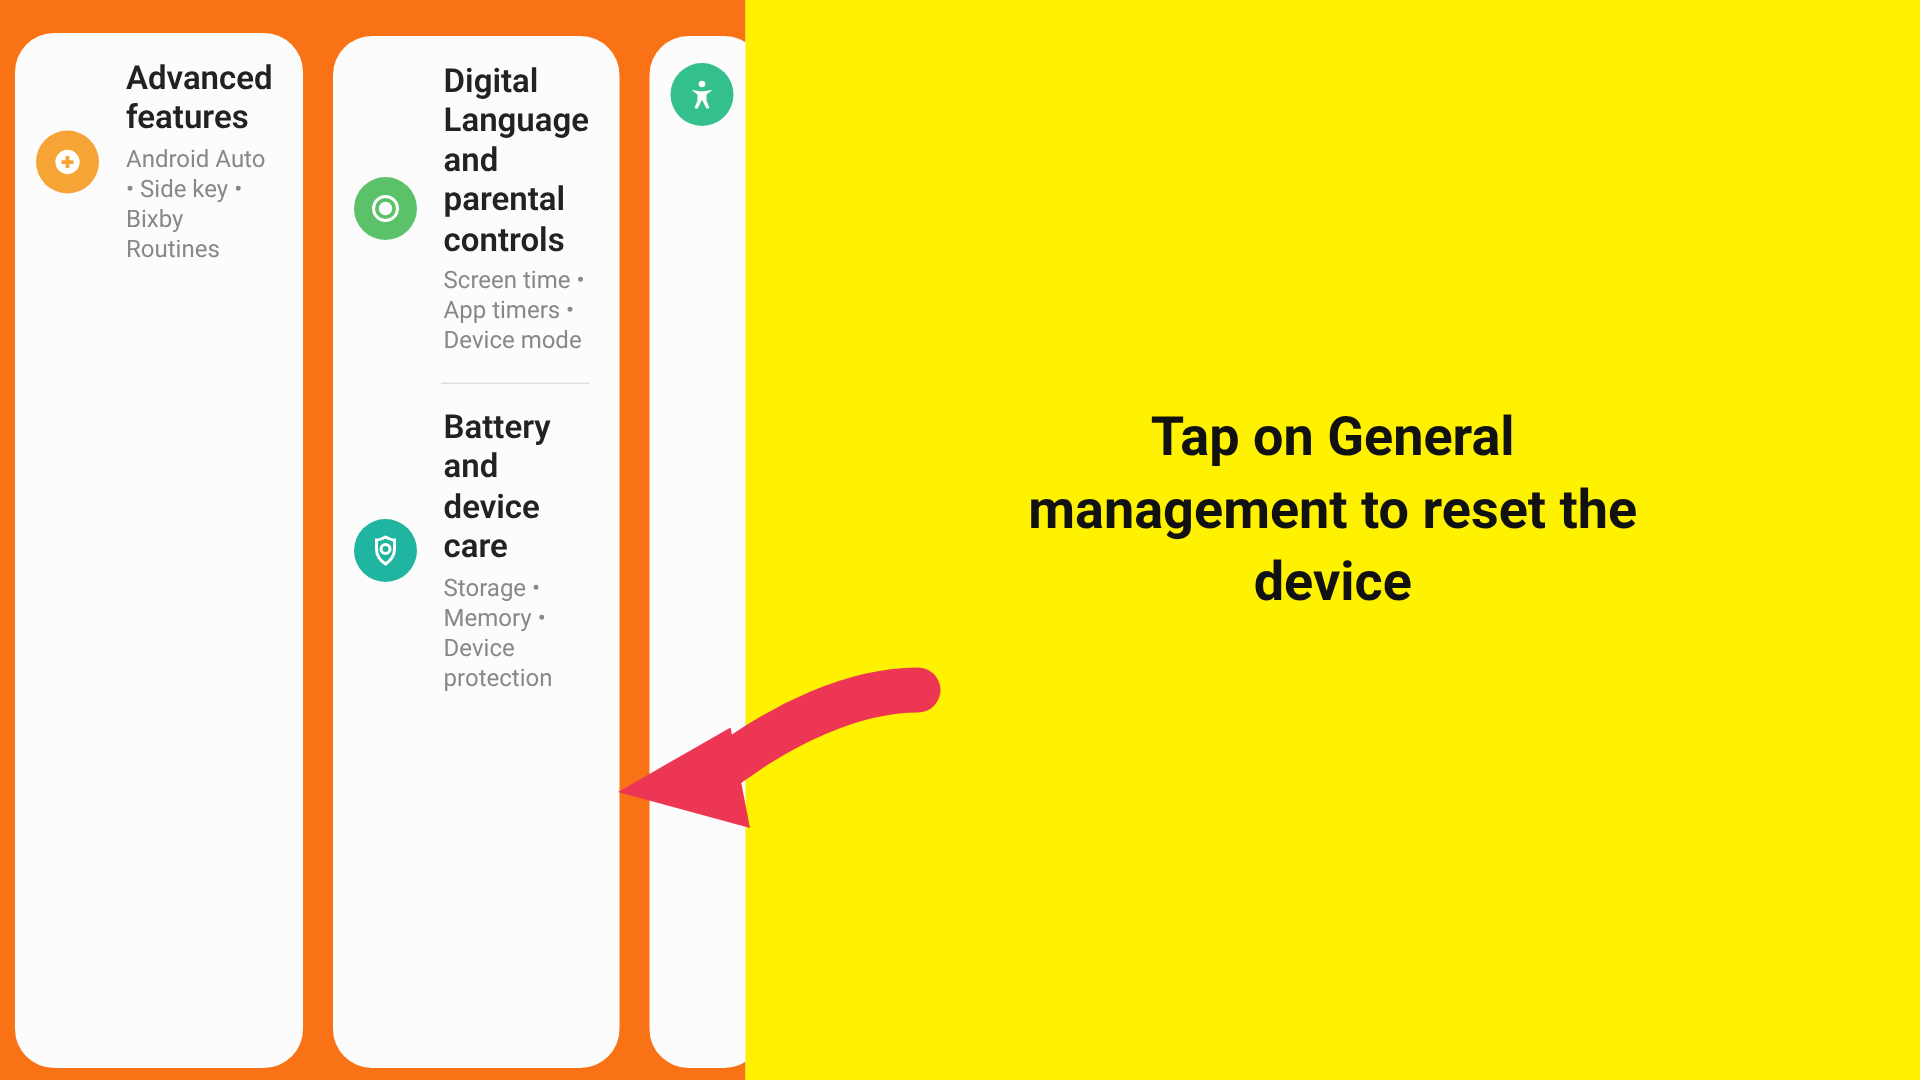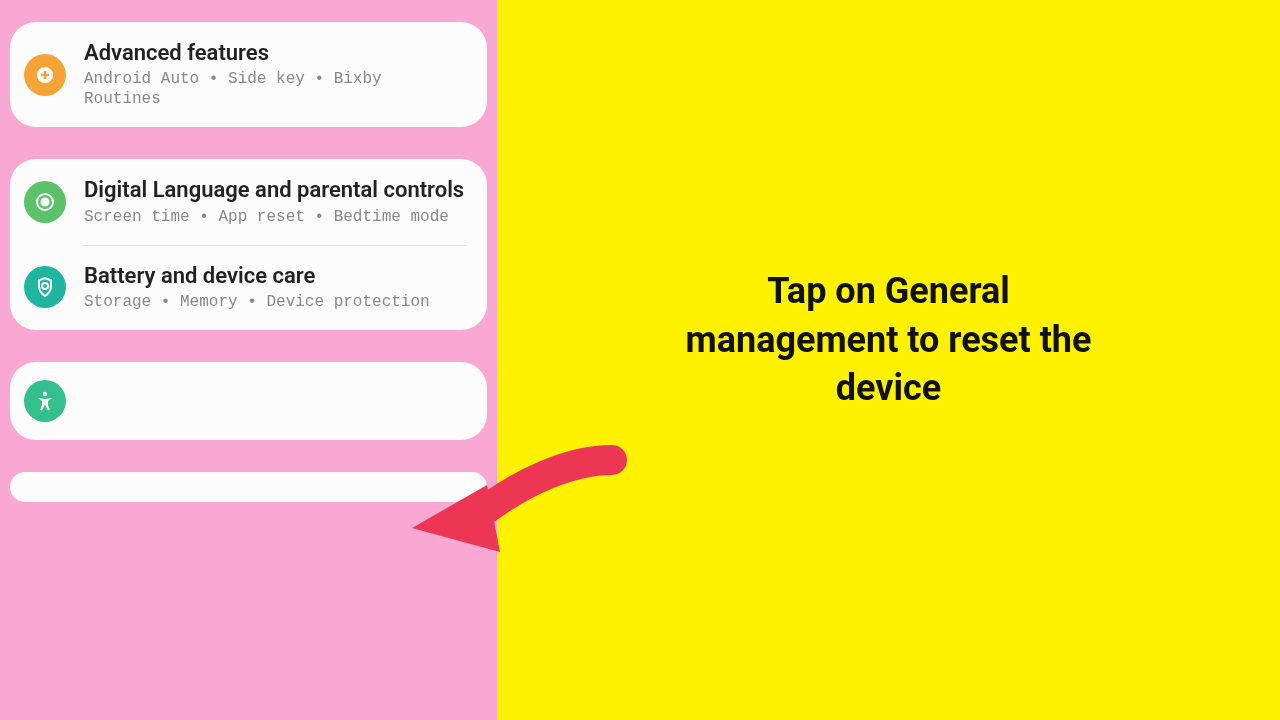--- a/index.html
+++ b/index.html
@@ -7,23 +7,23 @@
     width: 1280px;
     height: 720px;
     font-family: -apple-system, BlinkMacSystemFont, "Segoe UI", Roboto, sans-serif;
     display: flex;
     background: #f0f0f0;
     overflow: hidden;
   }
   .left-panel {
     width: 497px;
     height: 100%;
-    background: #f9a8d4;
+    background: #f97316;
     display: flex;
-    flex-direction: column;
+    flex-direction: row;
   }
   .right-panel {
     flex: 1;
     background: #fff200;
     position: relative;
     display: flex;
     align-items: center;
     justify-content: center;
   }
   .instruction {
@@ -81,21 +81,20 @@
     font-size: 22px;
     font-weight: 600;
     color: #222;
     line-height: 1.2;
     margin-bottom: 3px;
   }
   .item-subtitle {
     font-size: 16px;
     color: #888;
     line-height: 1.25;
-    font-family: Liberation Mono, monospace;
   }
   .icon-orange { background: #f7a437; }
   .icon-green  { background: #5bc26a; }
   .icon-teal   { background: #1fb5a0; }
   .icon-blue   { background: #4b7ff0; }
   .icon-slate  { background: #5d6e88; }
   .icon-mint   { background: #34c08c; }
 </style>
 </head>
 <body>
@@ -120,21 +119,21 @@
   <div class="settings-group" style="margin-top:24px;">
     <div class="settings-item">
       <div class="icon-wrap icon-green">
         <svg viewBox="0 0 24 24" fill="none" stroke="#fff" stroke-width="2">
           <circle cx="12" cy="12" r="8"></circle>
           <circle cx="12" cy="12" r="3.5" fill="#fff"></circle>
         </svg>
       </div>
       <div class="item-text">
         <div class="item-title">Digital Language and parental controls</div>
-        <div class="item-subtitle">Screen time  •  App reset  •  Bedtime mode</div>
+        <div class="item-subtitle">Screen time  •  App timers  •  Device mode</div>
       </div>
     </div>
 
     <div class="settings-item">
       <div class="icon-wrap icon-teal">
         <svg viewBox="0 0 24 24" fill="#fff">
           <path d="M12 3c4 2 6 2 6 2v6c0 5-3 8-6 10-3-2-6-5-6-10V5s2 0 6-2z" fill="none" stroke="#fff" stroke-width="2"></path>
           <circle cx="12" cy="11" r="3" fill="none" stroke="#fff" stroke-width="2"></circle>
         </svg>
       </div>

